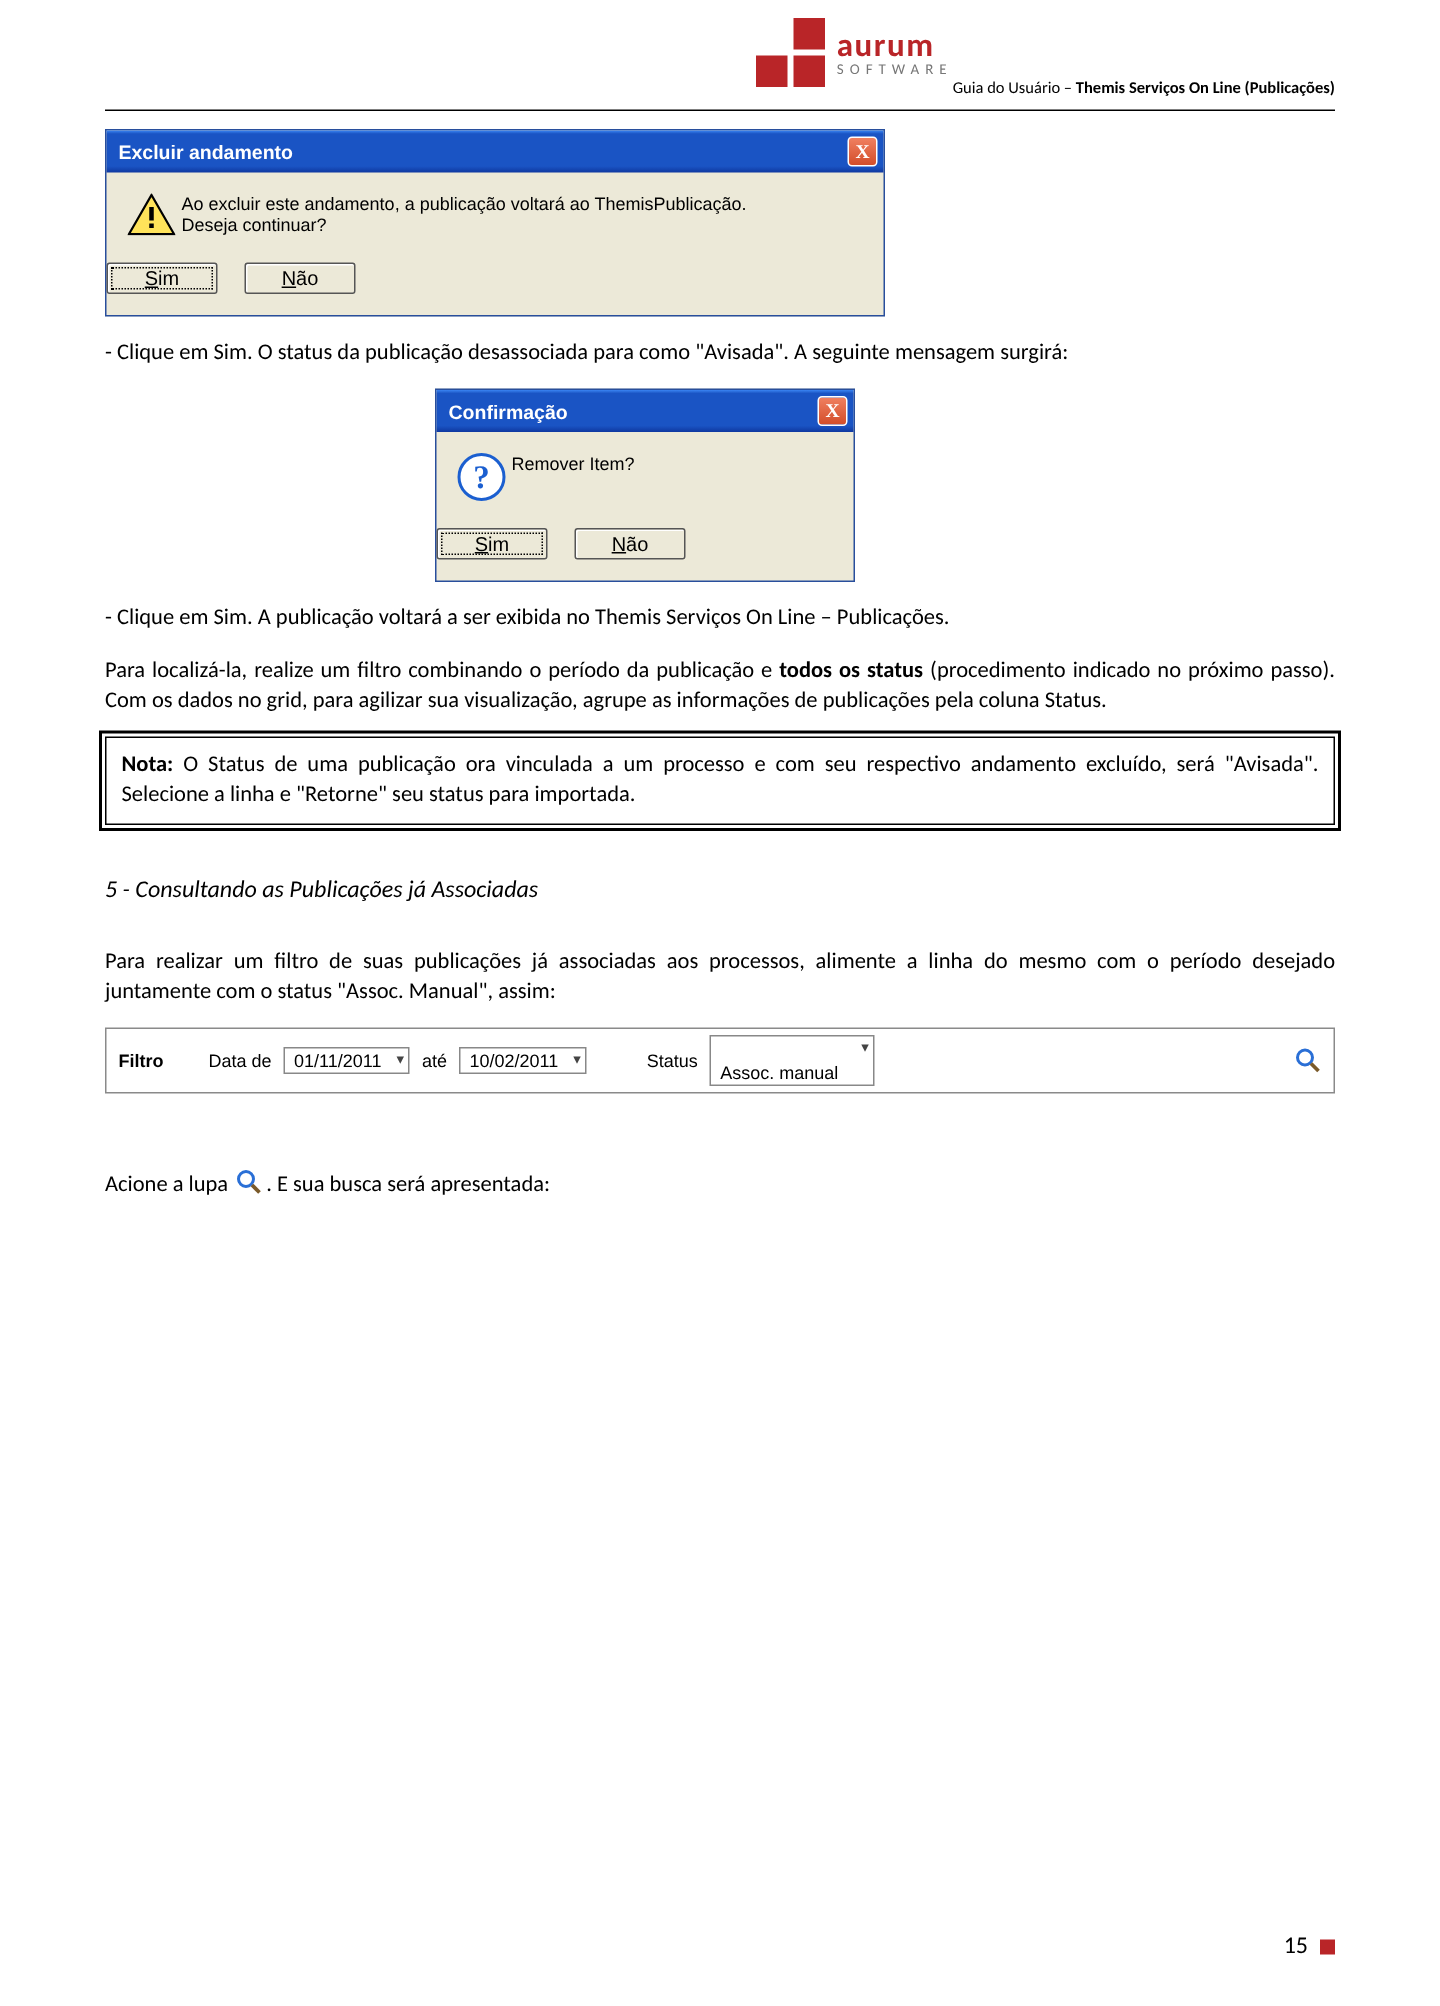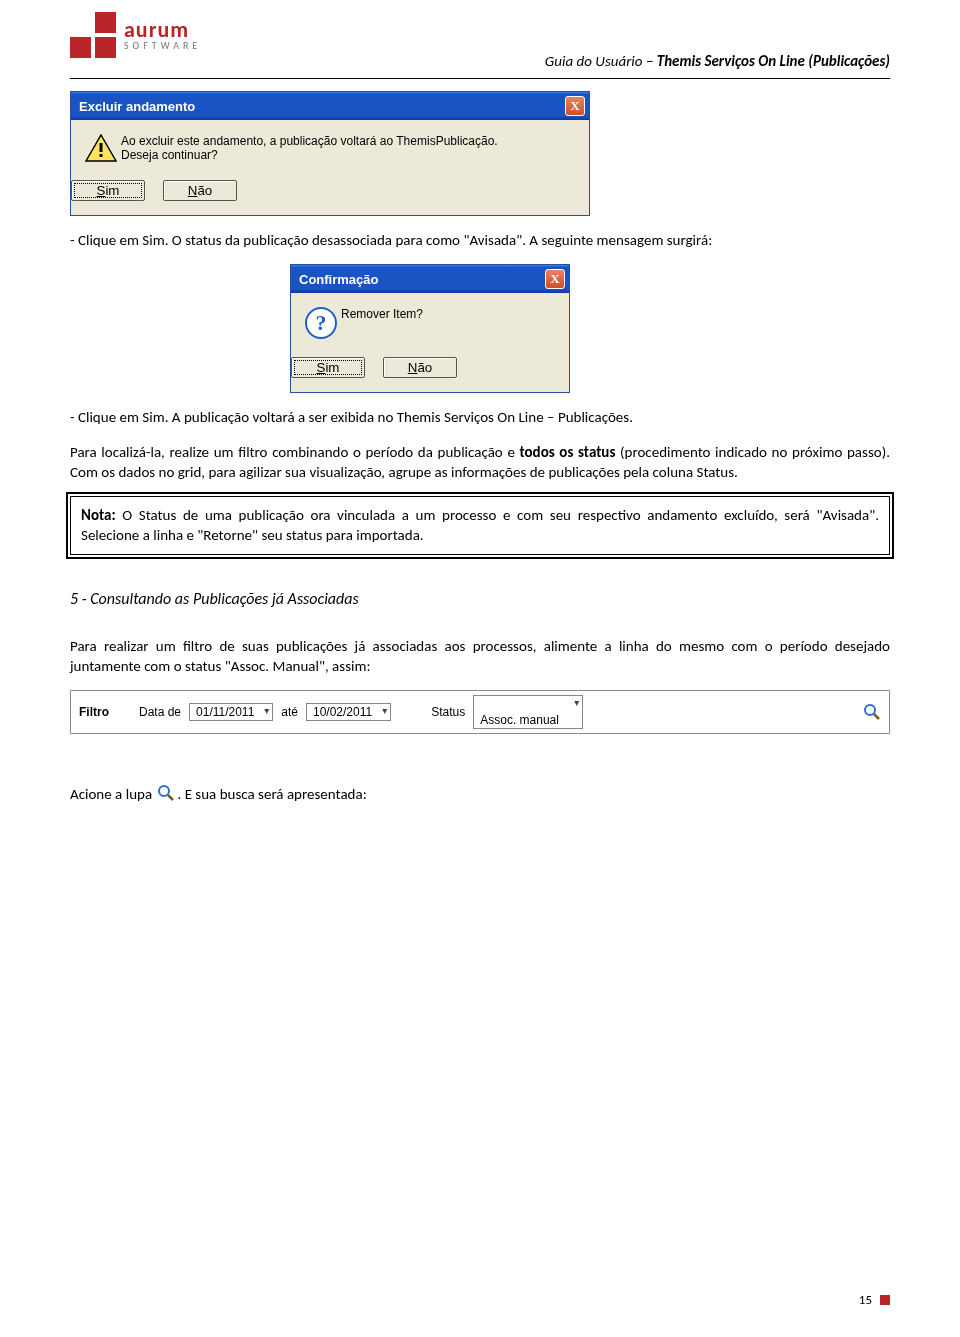--- a/index.html
+++ b/index.html
@@ -8,29 +8,29 @@
     height: 1337px;
     background: #fff;
     font-family: Calibri, Arial, sans-serif;
     font-size: 15px;
     color: #000;
     position: relative;
     padding: 12px 70px 40px 70px;
   }
 
   
-  .hdr { display: flex; align-items: flex-start; justify-content: space-between; margin-bottom: 10px; }
+  .hdr { display: flex; align-items: flex-start; justify-content: flex-end; margin-bottom: 10px; }
   .logo { display: flex; align-items: center; gap: 8px; }
   .logo-mark { width: 46px; height: 46px; display: grid; grid-template-columns: 1fr 1fr; grid-template-rows: 1fr 1fr; gap: 4px; }
   .logo-mark span { background: #b92528; }
   .logo-mark span:nth-child(1){ visibility:hidden; }
   .logo-text { display:flex; flex-direction:column; line-height:1; }
   .logo-text .a { color:#b92528; font-size:22px; font-weight:bold; letter-spacing:1px; }
   .logo-text .b { color:#777; font-size:10px; letter-spacing:4px; }
-  .doc-title { align-self:flex-end; font-style: italic; font-size:15px; margin-top:40px; }
+  .doc-title { align-self:flex-end; font-size:11px; margin-top:40px; }
   .doc-title .bold { font-weight:bold; }
   .hr { border:none; border-top:1.5px solid #000; margin:-2px 0 12px 0; }
 
   
   .xp-outer { border:1px solid #284e9c; display:inline-block; background:#ece9d8; }
   .xp-title {
     height:28px; display:flex; align-items:center; justify-content:space-between;
     padding:0 4px 0 8px; color:#fff; font: bold 13px Tahoma, sans-serif;
     background: linear-gradient(to bottom,#3a84f2 0%,#1a54c4 8%,#1a54c4 85%,#0f38a0 100%);
   }
@@ -86,21 +86,21 @@
     content:"▾"; position:absolute; right:3px; top:1px; color:#444; font-size:10px;
   }
   .lupa {
     width:18px;height:18px;display:inline-block;vertical-align:middle;
   }
   .lupa svg{width:18px;height:18px;}
 
   .inline-lupa { display:inline-block; vertical-align:-3px; margin:0 2px; }
 
   .footer {
-    position:absolute; bottom:30px; right:70px; display:flex; align-items:center; gap:8px; font-size:13px;
+    position:absolute; bottom:30px; right:70px; display:flex; align-items:center; gap:8px; font-size:16px;
   }
   .footer .sq { width:10px; height:10px; background:#b92528; }
 
   .d1 { width:520px; }
   .d2 { width:280px; }
 </style>
 </head>
 <body>
 
 

